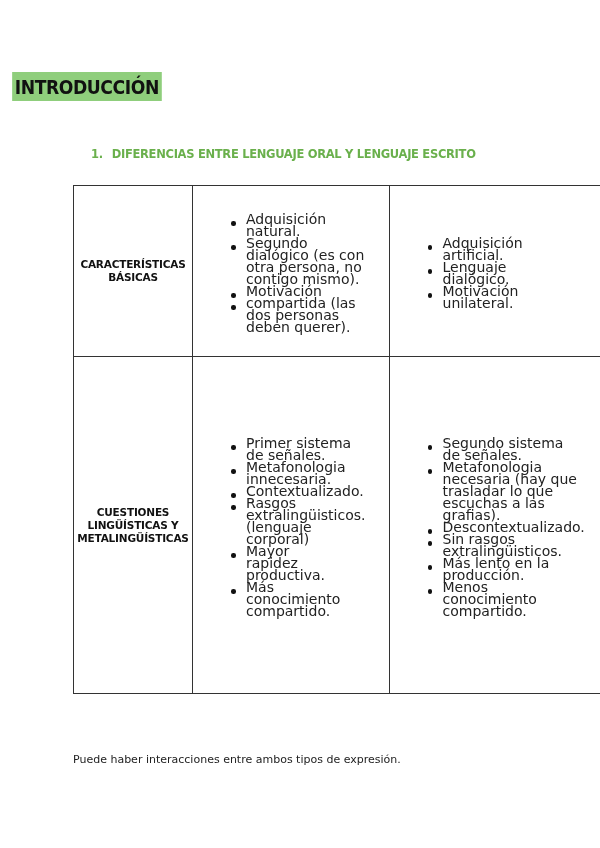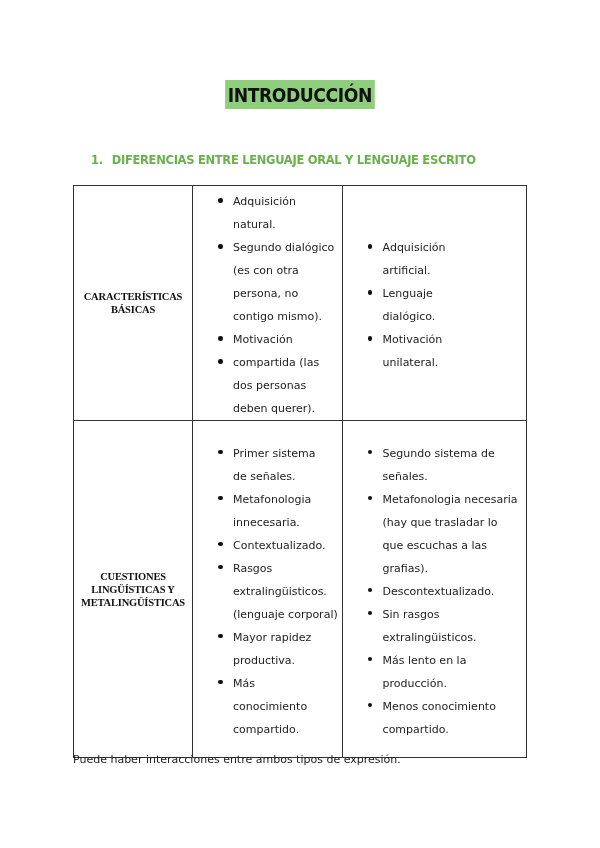--- a/index.html
+++ b/index.html
@@ -2,56 +2,56 @@
 <html><head>
   <meta charset="utf-8">
   <style>
     html, body { margin: 0; padding: 0; }
     body {
       width: 600px; height: 848px; background: #ffffff; position: relative;
       font-family: "DejaVu Sans", sans-serif; color: #222;
       overflow: hidden;
     }
     .title-wrap {
-      position: absolute; left: 0; top: 80px; width: 600px; text-align: center;
+      position: absolute; left: 0; top: 72px; width: 600px; text-align: left;
     }
     .title {
       display: inline-block; background: #8fce7c; color: #111;
       font-family: "DejaVu Sans", sans-serif; font-weight: bold;
       font-size: 20px; letter-spacing: -0.5px; padding: 1px 3px 0 3px;
       line-height: 28px; transform: scaleX(0.86); transform-origin: center;
     }
     .section-heading {
-      position: absolute; left: 91px; top: 153px;
+      position: absolute; left: 91px; top: 147px;
       font-size: 11.5px; font-weight: bold; color: #6ab04c;
       letter-spacing: -0.3px; white-space: nowrap;
     }
     .section-heading .num { display: inline-block; width: 17px; }
     table.comp {
       position: absolute; left: 73px; top: 185px;
       border-collapse: collapse; width: 454px;
     }
     table.comp td, table.comp th {
       border: 1.3px solid #333; padding: 0; vertical-align: middle;
     }
     table.comp th {
       height: 26px; font-size: 11px; font-weight: bold; color: #111;
       text-align: center; letter-spacing: -0.2px;
     }
     .c1 { width: 125px; }
     .c2 { width: 165px; }
     .c3 { width: 163px; }
     td.rowhead {
       text-align: center; font-size: 10.5px; font-weight: bold; color: #111;
-      line-height: 13px; letter-spacing: -0.2px; font-family: Liberation Serif, serif;
+      line-height: 13px; letter-spacing: -0.2px;
     }
     td.cell { vertical-align: top; }
     ul.bul {
-      margin: 0; padding: 4px 0 0 0; list-style: none;
-      font-size: 11px; line-height: 23px; color: #222;
+      margin: 13px; padding: 4px 0 0 0; list-style: none;
+      font-size: 14px; line-height: 12px; color: #222;
     }
     ul.bul li { position: relative; padding-left: 40px; padding-right: 4px; }
     ul.bul li::before {
       content: ""; position: absolute; left: 25px; top: 8px;
       width: 4.5px; height: 4.5px; border-radius: 50%; background: #111;
     }
     .row1 { height: 171px; }
     .row2 { height: 337px; }
     .footer-note {
       position: absolute; left: 73px; top: 753px; font-size: 11px; color: #222;

